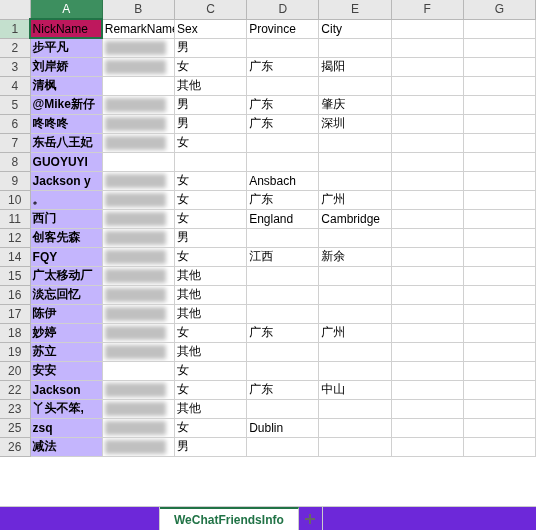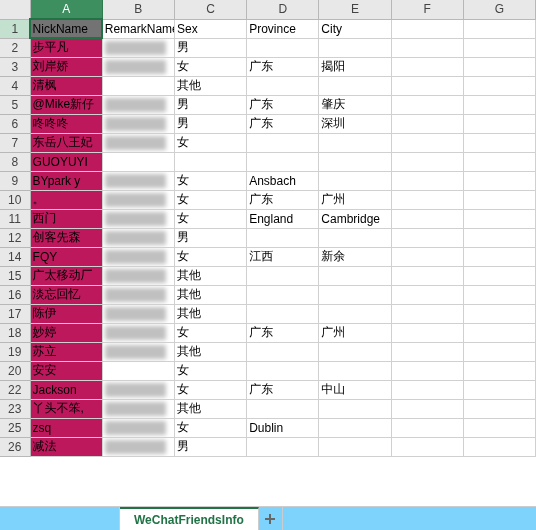--- a/index.html
+++ b/index.html
@@ -29,43 +29,44 @@
   border-bottom: 1px solid #b8b8b8;
 }
 
 .corner { width: 30px; background: #e8e8e8; }
 .col-head { width: 72px; }
 .row-head { width: 30px; text-align: center; }
 
 
 .col-selected { background: #3d8f5f; color: #fff; border-right: 1px solid #2f7a4e; }
 .row-selected { background: #c4e0ce; }
-td.cell-selected-col { background: #be185d; }
-td.active-cell { background: #737373; outline: 2px solid #217346; outline-offset: -1px; }
+td.cell-selected-col { background: #c4b5fd; font-weight: bold; }
+td.active-cell { background: #be185d; outline: 2px solid #217346; outline-offset: -1px; }
 
 .blurred {
   position: relative;
 }
 .blurred::after {
   content: "";
   position: absolute;
   left: 2px; top: 2px; right: 8px; bottom: 2px;
   background: #c0c0c0;
   filter: blur(2px);
 }
 
 .sheet-tabs {
   position: absolute;
   left: 0; right: 0; bottom: 0;
   height: 24px;
-  background: #7dd3fc;
+  background: #6d28d9;
   border-top: 1px solid #ccc;
   display: flex;
   align-items: center;
   font-size: 12px;
+  padding-left: 40px;
 }
 .sheet-spacer { width: 120px; height: 100%; border-right: 1px solid #ccc; }
 .sheet-tab {
   padding: 4px 14px;
   background: #fff;
   border-right: 1px solid #ccc;
   border-top: 2px solid #217346;
   height: 100%;
   display: flex;
   align-items: center;
@@ -173,21 +174,21 @@
           <td class="cell-selected-col">GUOYUYI</td>
           <td class=""></td>
           <td class=""></td>
           <td class=""></td>
           <td class=""></td>
           <td class=""></td>
           <td class=""></td>
         </tr>
         <tr>
           <th class="row-head">9</th>
-          <td class="cell-selected-col">BYpark y</td>
+          <td class="cell-selected-col">Jackson y</td>
           <td class="blurred"></td>
           <td class="">女</td>
           <td class="">Ansbach</td>
           <td class=""></td>
           <td class=""></td>
           <td class=""></td>
         </tr>
         <tr>
           <th class="row-head">10</th>
           <td class="cell-selected-col">。</td>

